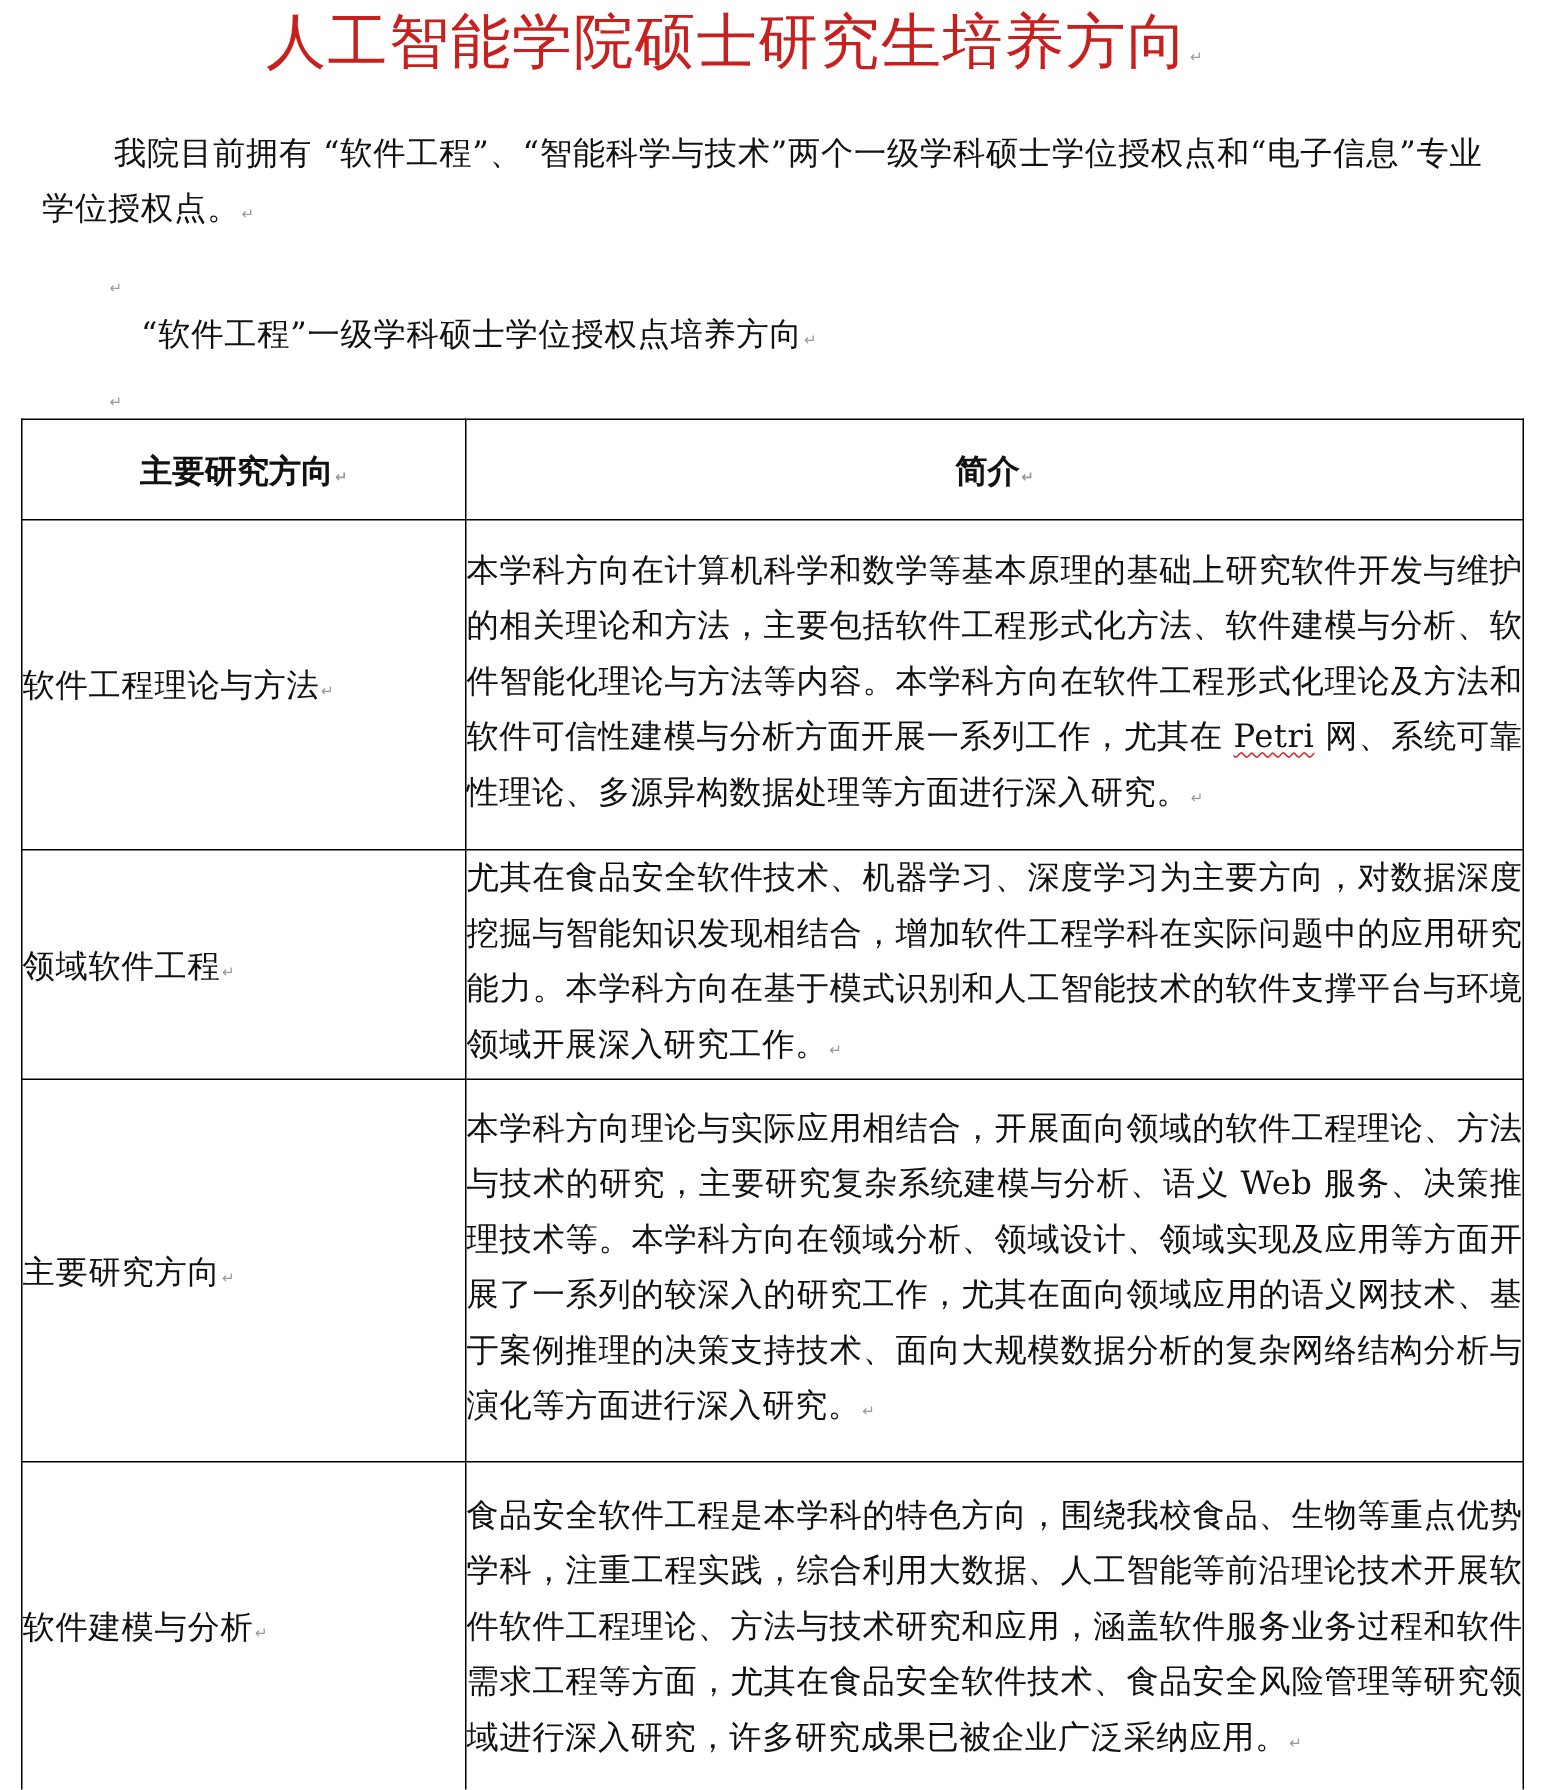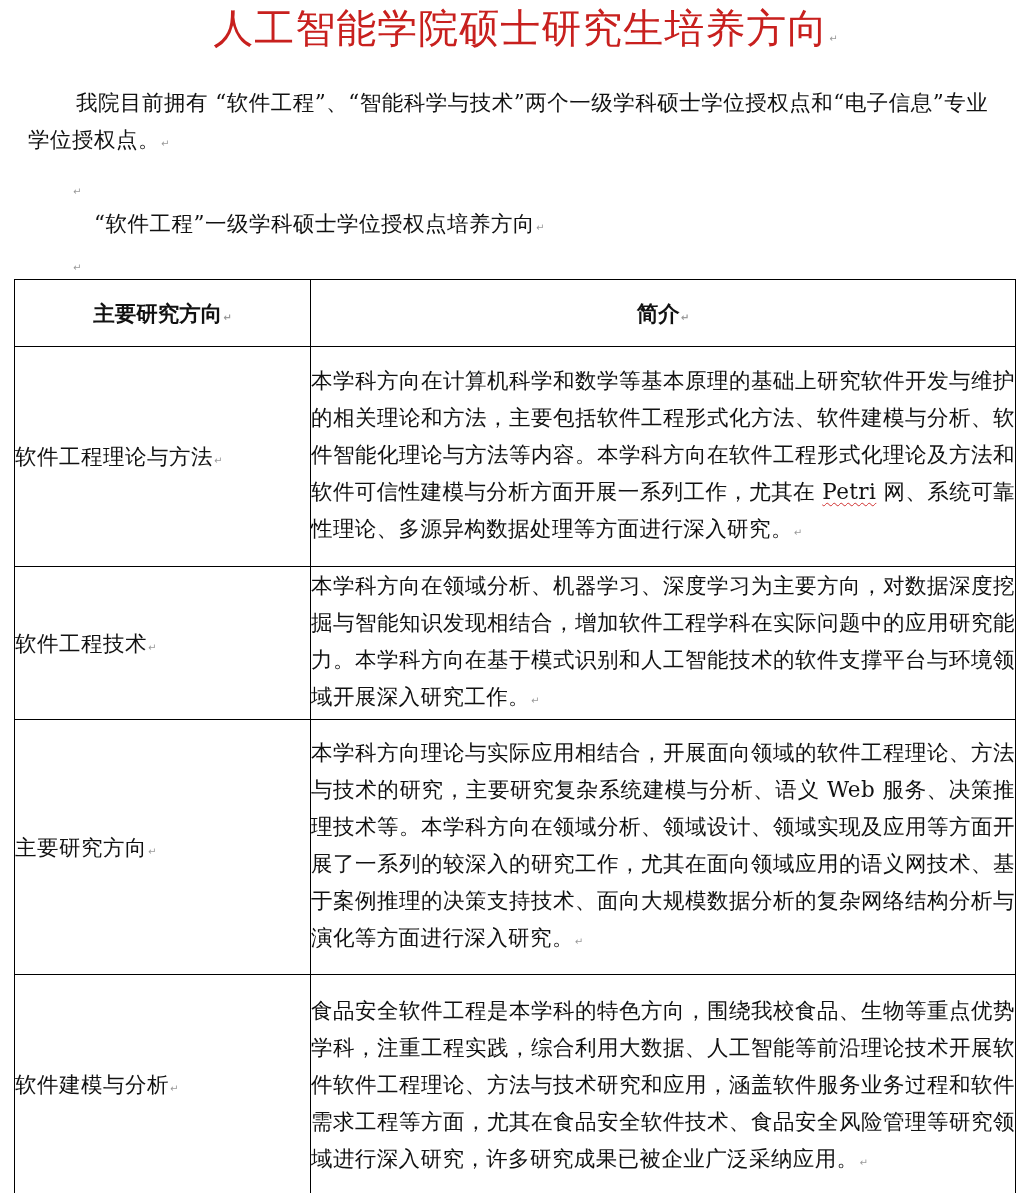--- a/index.html
+++ b/index.html
@@ -4,21 +4,21 @@
   <style>
     html, body { margin: 0; padding: 0; background: #ffffff; }
     body {
       width: 1028px; height: 1193px; position: relative; overflow: hidden;
       font-family: "DejaVu Serif", "Liberation Serif", serif;
       color: #111111;
     }
     .mark { color: #9a9a9a; font-size: 10px; font-family: "DejaVu Sans", sans-serif; vertical-align: baseline; margin-left: 1px; }
     .title {
       position: absolute; left: 0; top: 2px; width: 980px; text-align: center;
-      font-size: 40px; line-height: 52px; color: #c8201e; letter-spacing: 1px; margin-left: 36px;
+      font-size: 40px; line-height: 52px; color: #c8201e; letter-spacing: 1px;
     }
     .para {
       position: absolute; left: 28px; top: 84px; width: 980px;
       font-size: 21.5px; line-height: 37px; text-indent: 48px; letter-spacing: 0.5px;
     }
     .empty1 { position: absolute; left: 72px; top: 180px; }
     .subtitle {
       position: absolute; left: 94px; top: 205px;
       font-size: 21.5px; line-height: 37px; letter-spacing: 0.5px;
     }
@@ -62,22 +62,22 @@
   <tbody>
       <tr>
     <th><span>主要研究方向</span><span class="mark">↵</span></th>
     <th><span>简介</span><span class="mark">↵</span></th>
   </tr>
   <tr style="height:220px;">
     <td class="dir"><span>软件工程理论与方法</span><span class="mark">↵</span></td>
     <td class="desc"><span>本学科方向在计算机科学和数学等基本原理的基础上研究软件开发与维护的相关理论和方法，主要包括软件工程形式化方法、软件建模与分析、软件智能化理论与方法等内容。本学科方向在软件工程形式化理论及方法和软件可信性建模与分析方面开展一系列工作，尤其在 </span><span class="spell">Petri</span><span> 网、系统可靠性理论、多源异构数据处理等方面进行深入研究。</span><span class="mark">↵</span></td>
   </tr>
   <tr style="height:148px;">
-    <td class="dir"><span>软件工程技术</span><span class="mark">↵</span></td>
-    <td class="desc"><span>本学科方向在领域分析、机器学习、深度学习为主要方向，对数据深度挖掘与智能知识发现相结合，增加软件工程学科在实际问题中的应用研究能力。本学科方向在基于模式识别和人工智能技术的软件支撑平台与环境领域开展深入研究工作。</span><span class="mark">↵</span></td>
+    <td class="dir"><span>领域软件工程</span><span class="mark">↵</span></td>
+    <td class="desc"><span>尤其在食品安全软件技术、机器学习、深度学习为主要方向，对数据深度挖掘与智能知识发现相结合，增加软件工程学科在实际问题中的应用研究能力。本学科方向在基于模式识别和人工智能技术的软件支撑平台与环境领域开展深入研究工作。</span><span class="mark">↵</span></td>
   </tr>
   <tr style="height:255px;">
     <td class="dir"><span>主要研究方向</span><span class="mark">↵</span></td>
     <td class="desc"><span>本学科方向理论与实际应用相结合，开展面向领域的软件工程理论、方法与技术的研究，主要研究复杂系统建模与分析、语义 Web 服务、决策推理技术等。本学科方向在领域分析、领域设计、领域实现及应用等方面开展了一系列的较深入的研究工作，尤其在面向领域应用的语义网技术、基于案例推理的决策支持技术、面向大规模数据分析的复杂网络结构分析与演化等方面进行深入研究。</span><span class="mark">↵</span></td>
   </tr>
   <tr style="height:223px;">
     <td class="dir top"><span>软件建模与分析</span><span class="mark">↵</span></td>
     <td class="desc"><span>食品安全软件工程是本学科的特色方向，围绕我校食品、生物等重点优势学科，注重工程实践，综合利用大数据、人工智能等前沿理论技术开展软件软件工程理论、方法与技术研究和应用，涵盖软件服务业务过程和软件需求工程等方面，尤其在食品安全软件技术、食品安全风险管理等研究领域进行深入研究，许多研究成果已被企业广泛采纳应用。</span><span class="mark">↵</span></td>
   </tr>
 </tbody>

